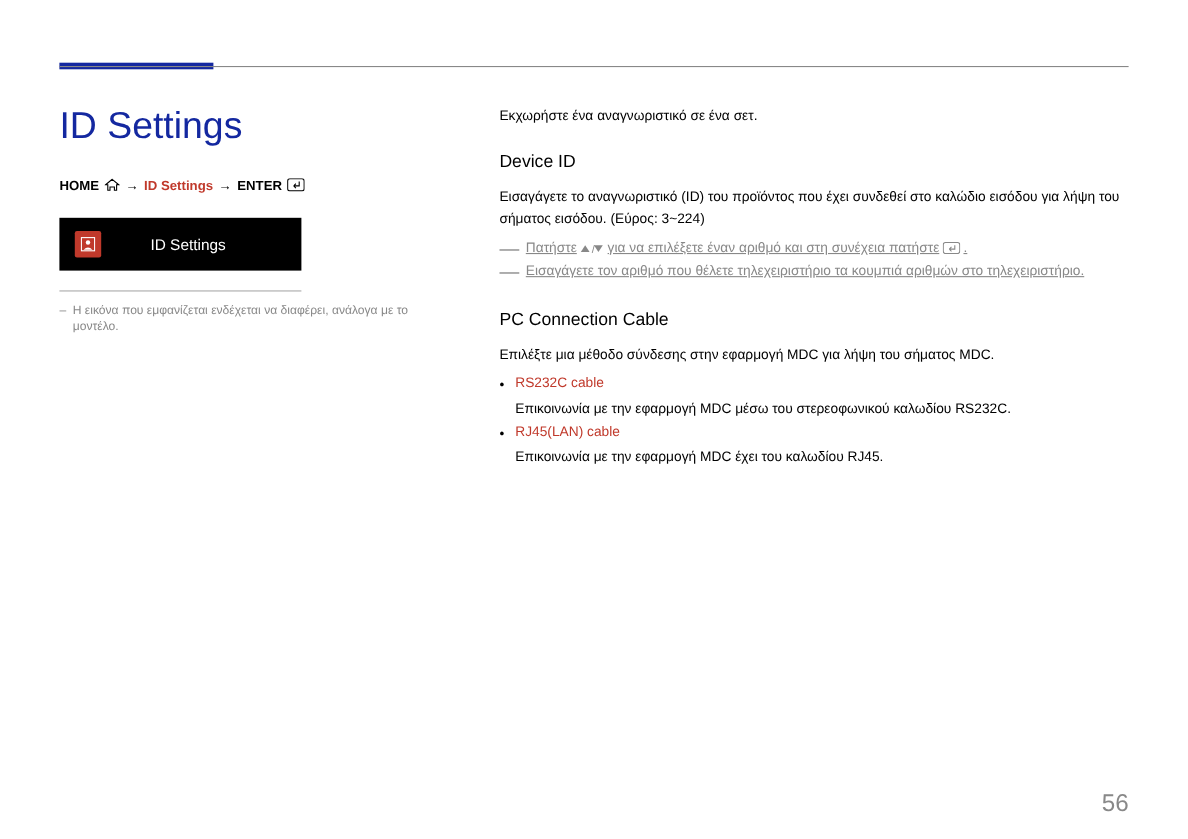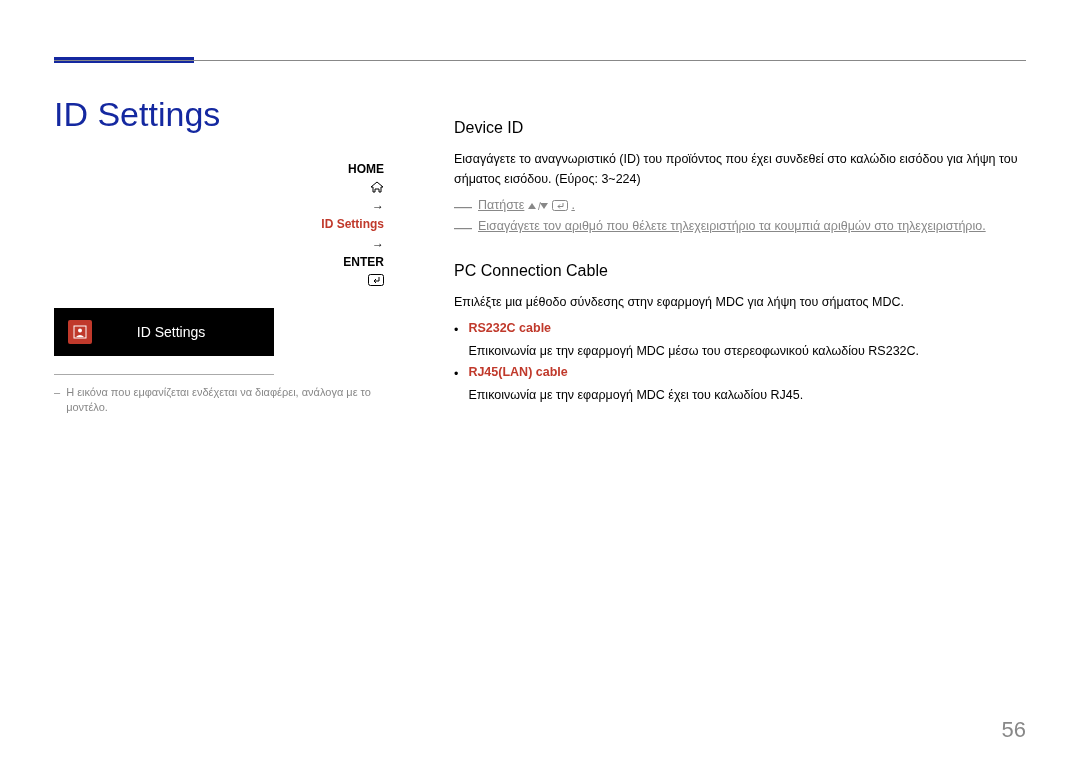--- a/index.html
+++ b/index.html
@@ -43,24 +43,23 @@
     color: #1428a0;
     font-size: 34px;
     font-weight: 400;
     margin-bottom: 28px;
   }
   .breadcrumb {
     font-size: 12px;
     font-weight: bold;
     color: #000;
     display: flex;
-    align-items: flex-end;
+    align-items: flex-start;
     gap: 5px;
     flex-wrap: wrap;
-    flex-direction: column;
   }
   .breadcrumb .hl { color: #c0392b; font-weight: bold; }
   .bc-icon { display: inline-flex; align-items: center; }
   .menu-tile {
     margin-top: 22px;
     width: 220px;
     height: 48px;
     background: #000;
     color: #fff;
     display: flex;
@@ -117,21 +116,21 @@
     display: flex;
     gap: 6px;
     align-items: flex-start;
   }
   .dash-list li .dash { color:#888; font-size:18px; line-height:1; position:relative; top:2px;}
   .dash-list li .txt { flex:1; display:flex; align-items:center; flex-wrap:wrap; gap:3px;text-decoration:underline;}
   .bullet-list { list-style:none; margin-top:6px;}
   .bullet-list li { font-size:12.5px; line-height:1.7; display:flex; gap:10px; align-items:flex-start;}
   .bullet-list li .dot { color:#000; position:relative; top:2px;}
   .bullet-list li .body { flex:1; }
-  .bullet-list li .label { color:#c0392b; font-weight:bold; display:block; margin-bottom:2px;}
+  .bullet-list li .label { color:#c0392b; font-weight:normal; display:block; margin-bottom:2px;}
   .inline-icon { display:inline-flex; vertical-align:middle; }
   .page-num {
     position:absolute;
     bottom:20px;
     right:54px;
     font-size:22px;
     color:#888;
   }
 </style>
 </head>
@@ -175,35 +174,37 @@
 
   <div class="left-divider"></div>
 
   <div class="left-note">
     <span>–</span>
     <span>Η εικόνα που εμφανίζεται ενδέχεται να διαφέρει, ανάλογα με το μοντέλο.</span>
   </div>
 </div>
 
 <div class="right-col">
+  <p>Εκχωρήστε ένα αναγνωριστικό σε ένα σετ.</p>
 
   <h2 class="section-h">Device ID</h2>
   <p>Εισαγάγετε το αναγνωριστικό (ID) του προϊόντος που έχει συνδεθεί στο καλώδιο εισόδου για λήψη του σήματος εισόδου. (Εύρος: 3~224)</p>
   <ul class="dash-list">
     <li>
       <span class="dash">―</span>
       <span class="txt">
         <span>Πατήστε</span>
         <span class="inline-icon">
           <svg width="22" height="10" viewBox="0 0 22 10">
               <path d="M5 2 L1 8 L9 8 Z" fill="#888"></path>
               <text x="11" y="9" font-size="10" fill="#888">/</text>
               <path d="M17 8 L13 2 L21 2 Z" fill="#888"></path>
             </svg>
         </span>
+        <span>για να επιλέξετε έναν αριθμό και στη συνέχεια πατήστε</span>
         <span class="inline-icon">
           <svg width="16" height="11" viewBox="0 0 16 11">
               <rect x="0.5" y="0.5" width="15" height="10" rx="2" fill="none" stroke="#888"></rect>
               <path d="M11 3 L11 6.5 L6 6.5 M6 6.5 L8 4.5 M6 6.5 L8 8.5" fill="none" stroke="#888" stroke-width="1"></path>
             </svg>
         </span>
         <span>.</span>
       </span>
     </li>
     <li>

